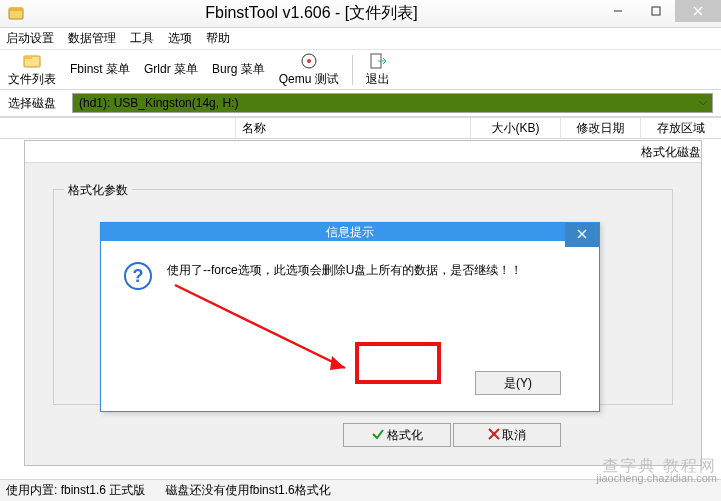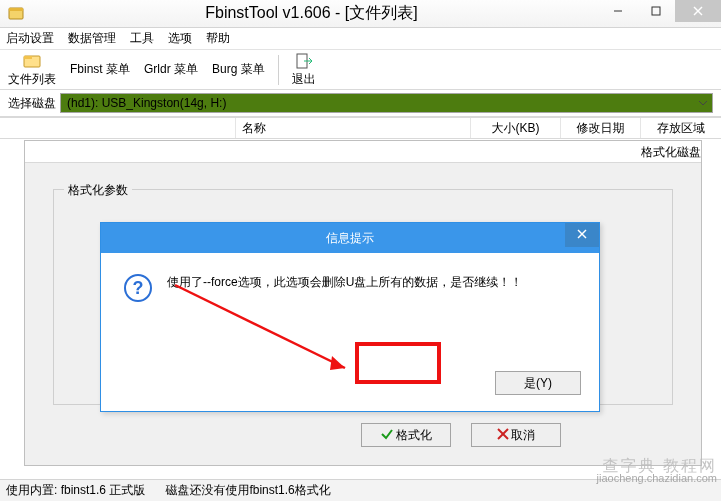--- a/index.html
+++ b/index.html
@@ -37,21 +37,21 @@
   .toolbar {
     height:40px; display:flex; align-items:center; padding:0 4px;
     border-bottom:1px solid #d9d9d9;
     gap:6px;
   }
   .tool-btn { display:flex; flex-direction:column; align-items:center; justify-content:center; padding:0 4px; font-size:12px; }
   .tool-btn .ic { width:18px; height:18px; margin-bottom:1px; }
   .toolbar .sep { width:1px; height:30px; background:#d0d0d0; margin:0 3px; }
   
   .diskrow {
-    height:26px; display:flex; align-items:center; padding:0 8px; gap:4px;
+    height:26px; display:flex; align-items:center; padding:0 8px; gap:16px;
   }
   .diskrow label { white-space:nowrap; }
   .diskrow .select {
     flex:1; height:20px; border:1px solid #a7a7a7; background:#4d7c0f;
     display:flex; align-items:center; padding:0 6px; position:relative;
   }
   .diskrow .select .chev { position:absolute; right:4px; top:3px; }
   
   .content {
     border-top:1px solid #d9d9d9;
@@ -89,43 +89,43 @@
     border-bottom:1px solid #d9d9d9;
   }
   .format-shell .groupbox {
     position:absolute; left:28px; top:48px; right:28px; bottom:60px;
     border:1px solid #cfcfcf;
   }
   .format-shell .groupbox .lbl { position:absolute; top:-8px; left:10px; background:#f0f0f0; padding:0 4px; }
   .format-shell .footer-btn {
     position:absolute; bottom:18px; height:24px;
     display:flex; align-items:center; justify-content:center; gap:2px;
-    border:1px solid #a4a4a4; background:#efefef; width:90px;
+    border:1px solid #a4a4a4; background:#efefef; width:108px;
   }
   .btn-format { right:250px; }
   .btn-cancel { right:140px; }
   
   .msgdlg {
     position:absolute; left:100px; top:222px; width:500px; height:190px;
     background:#fff; border:1px solid #2f8fe5;
     box-shadow:2px 2px 5px rgba(0,0,0,0.15);
   }
   .msgdlg .mtitle {
-    height:30px; background:#3a96ea; color:#fff;
+    height:18px; background:#3a96ea; color:#fff;
     display:flex; align-items:center; justify-content:center; position:relative;
   }
   .msgdlg .mtitle .xbtn {
     position:absolute; right:0; top:0; width:34px; height:24px;
     background:#3a86c9; display:flex; align-items:center; justify-content:center;
   }
   .msgdlg .mbody {
     padding:20px 22px 0 22px; display:flex; align-items:flex-start; gap:14px;
   }
   .msgdlg .mbtns {
-    position:absolute; bottom:16px; right:18px; display:flex; gap:7px;flex-direction:column;
+    position:absolute; bottom:16px; right:38px; display:flex; gap:7px;flex-direction:column;
   }
   .msgdlg .mbtns .b {
     width:86px; height:24px; border:1px solid #a4a4a4; background:#efefef;
     display:flex; align-items:center; justify-content:center;
   }
   
   .hl-yes {
     position:absolute; left:355px; top:342px; width:86px; height:42px;
     border:4px solid #e11; pointer-events:none;
   }
@@ -192,20 +192,29 @@
   </div>
   <div class="tool-btn">
     <span>Fbinst 菜单</span>
   </div>
   <div class="tool-btn">
     <span>Grldr 菜单</span>
   </div>
   <div class="tool-btn">
     <span>Burg 菜单</span>
   </div>
+  <div class="tool-btn">
+    <span class="ic">
+      <svg viewBox="0 0 18 18">
+          <circle cx="9" cy="9" r="7" fill="#fff" stroke="#333"></circle>
+          <circle cx="9" cy="9" r="2" fill="#d33"></circle>
+        </svg>
+    </span>
+    <span>Qemu 测试</span>
+  </div>
   <div class="sep"></div>
   <div class="tool-btn">
     <span class="ic">
       <svg viewBox="0 0 18 18">
           <rect x="2" y="2" width="10" height="14" fill="none" stroke="#555"></rect>
           <path d="M9 9 h8 M14 6 l3 3 -3 3" fill="none" stroke="#2b7"></path>
         </svg>
     </span>
     <span>退出</span>
   </div>

